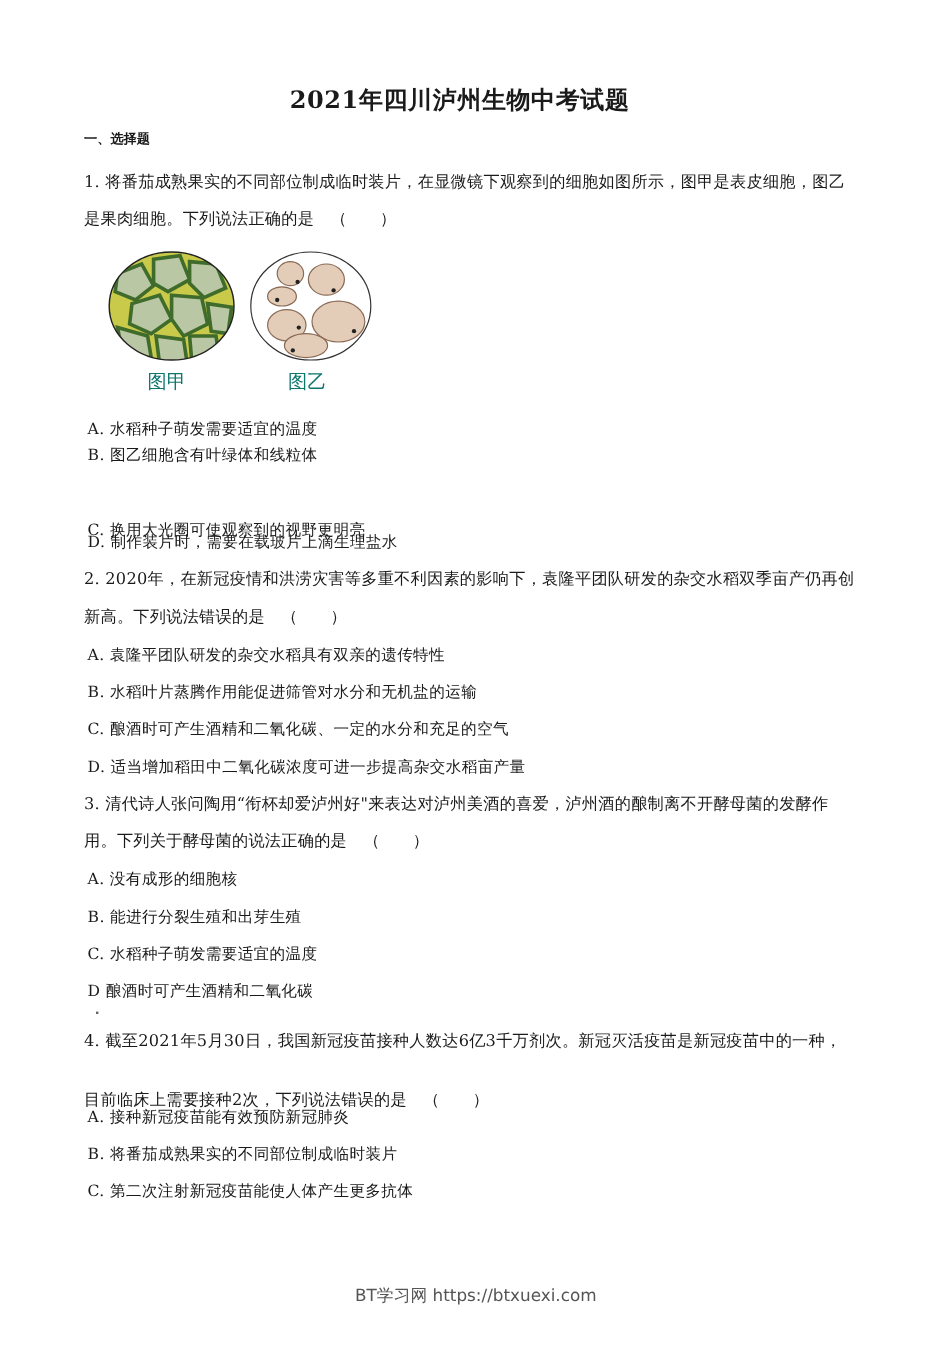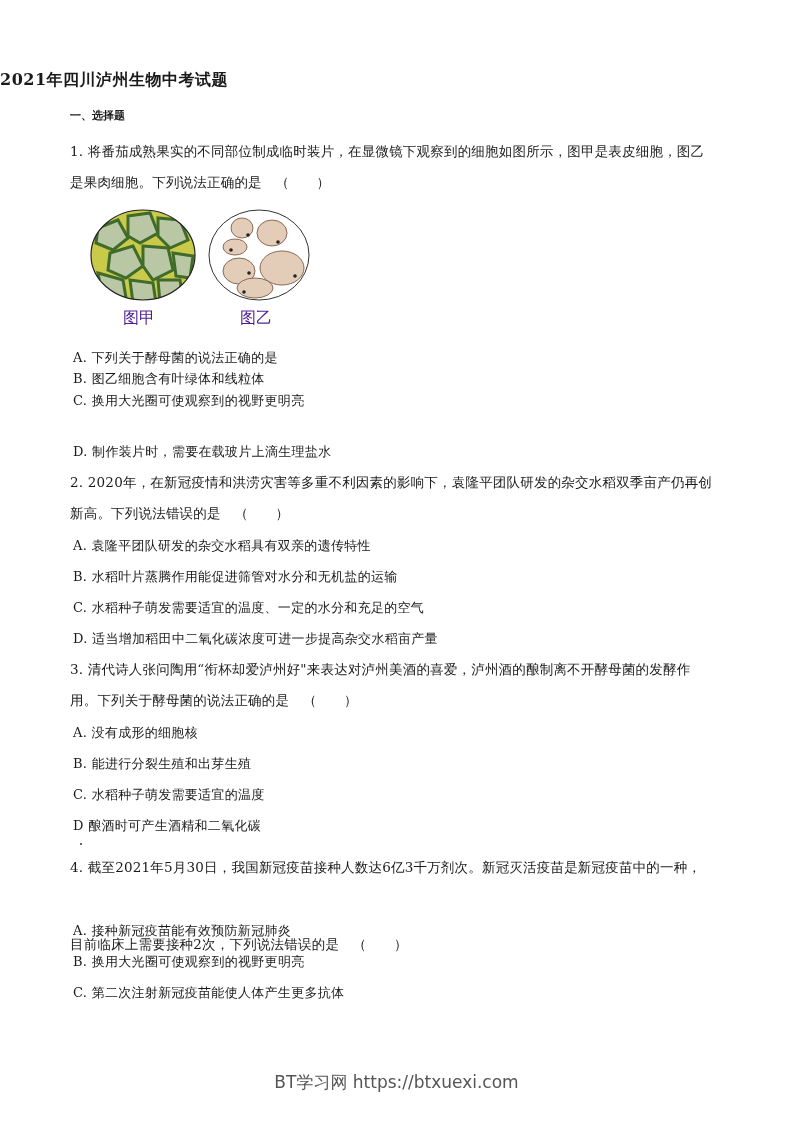--- a/index.html
+++ b/index.html
@@ -1,26 +1,26 @@
 <!DOCTYPE html>
 <html><head>
 <meta charset="utf-8">
 <style>
   html, body { margin: 0; padding: 0; background: #ffffff; }
   body { width: 793px; height: 1122px; position: relative; overflow: hidden;
          font-family: "DejaVu Serif", "Liberation Serif", serif; color: #1a1a1a; }
-  .title { position: absolute; top: 70px; left: 0; width: 766px; text-align: left;
-           font-size: 16px; font-weight: bold; letter-spacing: 0.5px; }
+  .title { position: absolute; top: 70px; left: 0; width: 766px; text-align: center;
+           font-size: 20px; font-weight: bold; letter-spacing: 0.5px; }
   .section { position: absolute; top: 108px; left: 70px; font-size: 11px; font-weight: bold; }
   .line { position: absolute; left: 70px; font-size: 13.5px; white-space: nowrap; letter-spacing: 0.2px; }
   .opt { position: absolute; left: 73px; font-size: 13px; white-space: nowrap; letter-spacing: 0.3px; }
   .fig { position: absolute; top: 208px; left: 85px; width: 240px; height: 125px; }
-  .cap { position: absolute; font-family: "DejaVu Sans", sans-serif; font-size: 16px; color: #4c1d95; }
+  .cap { position: absolute; font-family: "DejaVu Sans", sans-serif; font-size: 16px; color: #0f766e; }
   .footer { position: absolute; top: 1071px; left: 0; width: 793px; text-align: center;
-            font-family: "DejaVu Sans", sans-serif; font-size: 17px; color: #555; }
+            font-family: "DejaVu Sans", sans-serif; font-size: 14px; color: #555; }
   .dot { position: absolute; top: 843px; left: 80px; width: 2px; height: 2px; background: #666; }
 </style>
 </head>
 <body>
 
 <div class="title">2021年四川泸州生物中考试题</div>
 <div class="section">一、选择题</div>
 
 <div class="line" style="top:143px">1. 将番茄成熟果实的不同部位制成临时装片，在显微镜下观察到的细胞如图所示，图甲是表皮细胞，图乙</div>
 <div class="line" style="top:174px">是果肉细胞。下列说法正确的是　（　　）</div>
@@ -62,39 +62,39 @@
       <circle cx="24" cy="42" r="1.8"></circle>
         <circle cx="42" cy="65" r="1.8"></circle>
       <circle cx="88" cy="68" r="1.8"></circle>
         <circle cx="37" cy="84" r="1.8"></circle>
     </g>
   </svg>
   <div class="cap" style="left:38px;top:100px">图甲</div>
   <div class="cap" style="left:155px;top:100px">图乙</div>
 </div>
 
-<div class="opt" style="top:349px">A. 下列关于酵母菌的说法正确的是</div>
+<div class="opt" style="top:349px">A. 水稻种子萌发需要适宜的温度</div>
 <div class="opt" style="top:370px">B. 图乙细胞含有叶绿体和线粒体</div>
-<div class="opt" style="top:392px">C. 换用大光圈可使观察到的视野更明亮</div>
+<div class="opt" style="top:433px">C. 换用大光圈可使观察到的视野更明亮</div>
 <div class="opt" style="top:443px">D. 制作装片时，需要在载玻片上滴生理盐水</div>
 
 <div class="line" style="top:474px">2. 2020年，在新冠疫情和洪涝灾害等多重不利因素的影响下，袁隆平团队研发的杂交水稻双季亩产仍再创</div>
 <div class="line" style="top:505px">新高。下列说法错误的是　（　　）</div>
 <div class="opt" style="top:537px">A.  袁隆平团队研发的杂交水稻具有双亲的遗传特性</div>
 <div class="opt" style="top:568px">B.  水稻叶片蒸腾作用能促进筛管对水分和无机盐的运输</div>
-<div class="opt" style="top:599px">C.  水稻种子萌发需要适宜的温度、一定的水分和充足的空气</div>
+<div class="opt" style="top:599px">C.  酿酒时可产生酒精和二氧化碳、一定的水分和充足的空气</div>
 <div class="opt" style="top:630px">D.  适当增加稻田中二氧化碳浓度可进一步提高杂交水稻亩产量</div>
 
 <div class="line" style="top:661px">3. 清代诗人张问陶用“衔杯却爱泸州好"来表达对泸州美酒的喜爱，泸州酒的酿制离不开酵母菌的发酵作</div>
 <div class="line" style="top:692px">用。下列关于酵母菌的说法正确的是　（　　）</div>
 <div class="opt" style="top:724px">A.  没有成形的细胞核</div>
 <div class="opt" style="top:755px">B.  能进行分裂生殖和出芽生殖</div>
 <div class="opt" style="top:786px">C.  水稻种子萌发需要适宜的温度</div>
 <div class="opt" style="top:817px">D  酿酒时可产生酒精和二氧化碳</div>
 <div class="dot"></div>
 
 <div class="line" style="top:859px">4. 截至2021年5月30日，我国新冠疫苗接种人数达6亿3千万剂次。新冠灭活疫苗是新冠疫苗中的一种，</div>
-<div class="line" style="top:936px">目前临床上需要接种2次，下列说法错误的是　（　　）</div>
+<div class="line" style="top:908px">目前临床上需要接种2次，下列说法错误的是　（　　）</div>
 <div class="opt" style="top:922px">A.  接种新冠疫苗能有效预防新冠肺炎</div>
-<div class="opt" style="top:953px">B.  换用大光圈可使观察到的视野更明亮</div>
+<div class="opt" style="top:953px">B.  将番茄成熟果实的不同部位制成临时装片</div>
 <div class="opt" style="top:984px">C.  第二次注射新冠疫苗能使人体产生更多抗体</div>
 
 <div class="footer">BT学习网 https://btxuexi.com</div>
 
 </body></html>

